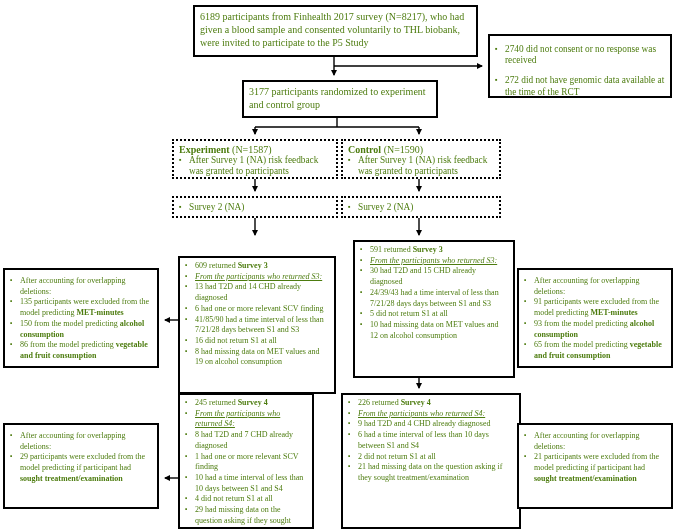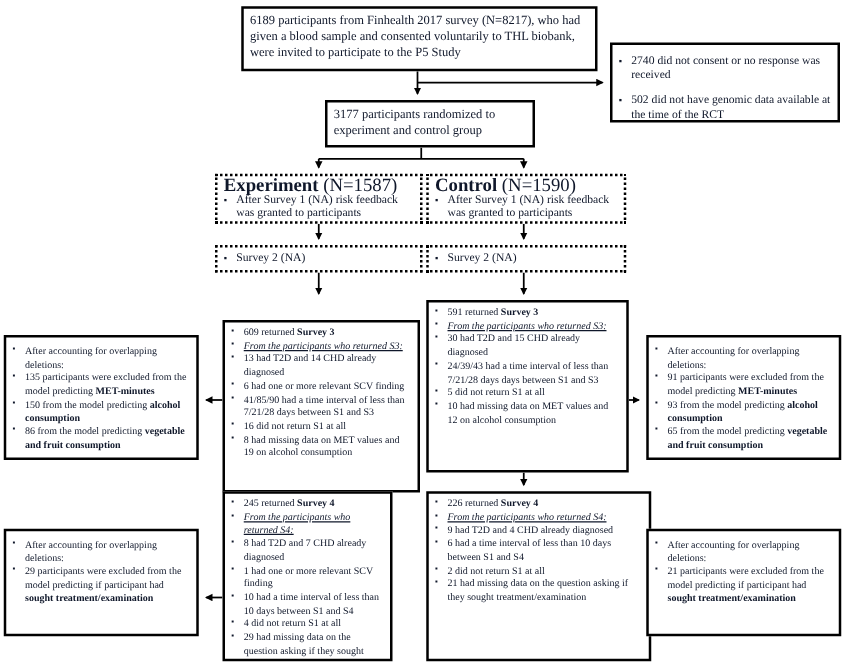--- a/index.html
+++ b/index.html
@@ -1,40 +1,40 @@
 <!DOCTYPE html>
 <html><head>
 <meta charset="utf-8">
 <style>
   html,body{margin:0;padding:0;background:#ffffff;}
   .canvas{
     position:relative;
     width:676px;height:532px;
     background:#ffffff;
     font-family:"Liberation Serif", serif;
-    color:#0f172a;
+    color:#4d7c0f;
   }
   .connectors{position:absolute;left:0;top:0;width:676px;height:532px;pointer-events:none;}
   .box{
     position:absolute;
     box-sizing:border-box;
     background:#ffffff;
     border:2px solid #000;
     padding:3px 5px;
     overflow:hidden;
   }
   .dotted{border:2px dotted #000;}
   .txt{margin:0;font-size:10px;line-height:13px;}
   .md{font-size:9.3px;line-height:11.2px;}
   .dense{font-size:8px;line-height:10.7px;}
   ul.list{margin:0;padding:0;list-style:none;}
   ul.list li{position:relative;padding-left:10px;}
   ul.list li::before{content:"\25AA";position:absolute;left:0;top:-1px;font-size:0.8em;}
   ul.gap li + li{margin-top:9px;}
-  .title{font-size:15px;line-height:11.2px;}
+  .title{font-size:10px;line-height:11.2px;}
   .b{font-weight:bold;}
   .u{text-decoration:underline;font-style:italic;}
 </style>
 </head>
 <body>
 
 <div class="canvas">
 
   <svg class="connectors" width="676" height="532" viewBox="0 0 676 532" xmlns="http://www.w3.org/2000/svg">
     <defs>
@@ -62,25 +62,25 @@
     </g>
   </svg>
 
   <div class="box" style="left:193px;top:5px;width:285px;height:52px">
     <p class="txt">6189 participants from Finhealth 2017 survey (N=8217), who had given a blood sample and consented voluntarily to THL biobank, were invited to participate to the P5 Study</p>
   </div>
 
   <div class="box md" style="left:488px;top:34px;width:184px;height:64px;padding-top:8px">
     <ul class="list gap">
         <li><span>2740 did not consent or no response was received</span></li>
-        <li><span>502 did not have genomic data available at the time of the RCT</span></li>
+        <li><span>272 did not have genomic data available at the time of the RCT</span></li>
       </ul>
   </div>
 
-  <div class="box" style="left:260px;top:80px;width:168px;height:38px">
+  <div class="box" style="left:242px;top:80px;width:196px;height:38px">
     <p class="txt">3177 participants randomized to experiment and control group</p>
   </div>
 
   <div class="box dotted md" style="left:172px;top:139px;width:166px;height:40px">
     <div class="title"><span class="b">Experiment</span><span> (N=1587)</span></div>
     <ul class="list">
         <li><span>After Survey 1 (NA) risk feedback was granted to participants</span></li>
       </ul>
   </div>
 
@@ -108,21 +108,21 @@
         <li><span>609 returned </span><span class="b">Survey 3</span></li>
         <li><span class="u">From the participants who returned S3:</span></li>
         <li><span>13 had T2D and 14 CHD already diagnosed</span></li>
         <li><span>6 had one or more relevant SCV finding</span></li>
         <li><span>41/85/90 had a time interval of less than 7/21/28 days between S1 and S3</span></li>
         <li><span>16 did not return S1 at all</span></li>
         <li><span>8 had missing data on MET values and 19 on alcohol consumption</span></li>
       </ul>
   </div>
 
-  <div class="box dense" style="left:341px;top:240px;width:162px;height:138px">
+  <div class="box dense" style="left:353px;top:240px;width:162px;height:138px">
     <ul class="list">
         <li><span>591 returned </span><span class="b">Survey 3</span></li>
         <li><span class="u">From the participants who returned S3:</span></li>
         <li><span>30 had T2D and 15 CHD already diagnosed</span></li>
         <li><span>24/39/43 had a time interval of less than 7/21/28 days days between S1 and S3</span></li>
         <li><span>5 did not return S1 at all</span></li>
         <li><span>10 had missing data on MET values and 12 on alcohol consumption</span></li>
       </ul>
   </div>
 

